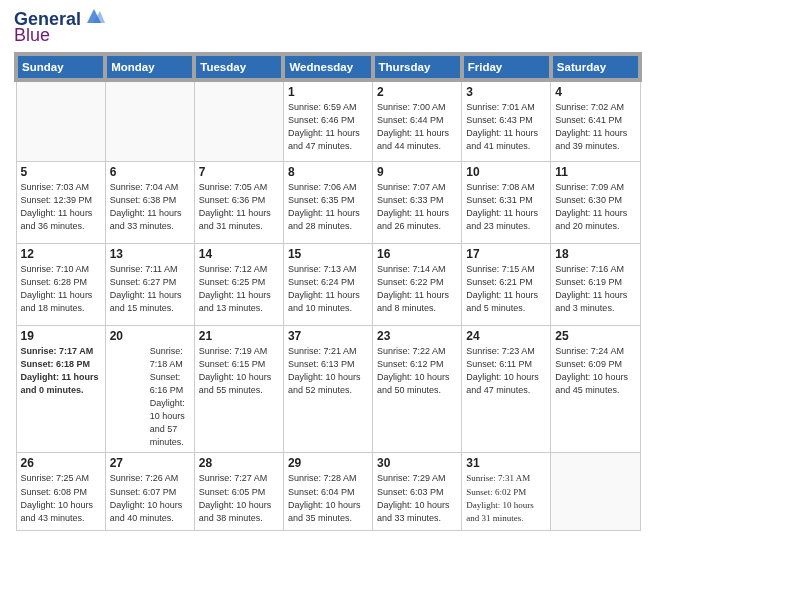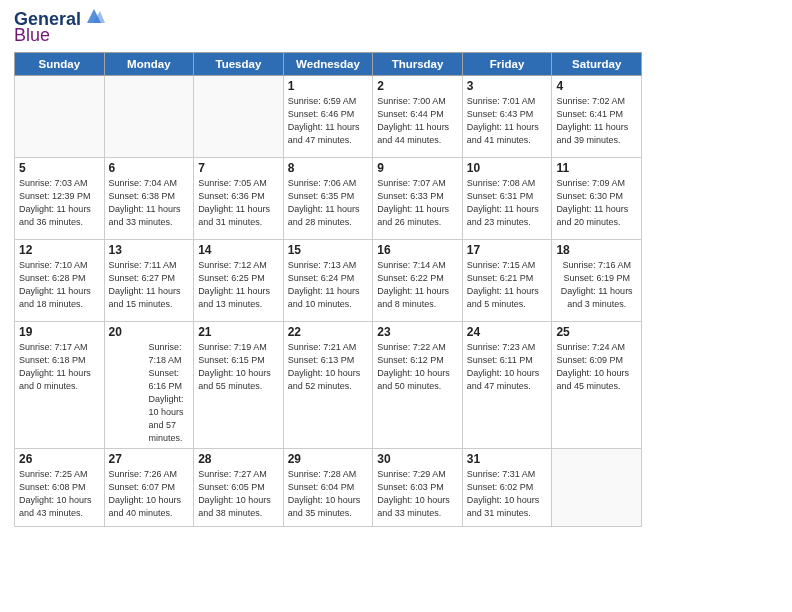--- a/index.html
+++ b/index.html
@@ -42,22 +42,22 @@
       width: 100%;
       border-collapse: collapse;
       table-layout: fixed;
     }
     .calendar th {
       background: #2e6db4;
       color: #fff;
       font-size: 11.5px;
       font-weight: bold;
       padding: 5px 4px;
-      text-align: center;
-      border: 1px solid #a3a3a3;
+      text-align: left;
+      border: 4px solid #a3a3a3;
     }
     .calendar td {
       vertical-align: top;
       border: 1px solid #ccc;
       padding: 3px 4px;
       font-size: 9.5px;
       color: #333;
       height: 82px;
       width: 14.28%;
     }
@@ -240,50 +240,50 @@
           </td>
           <td>
             <span class="day-num">17</span>
             <div class="day-info" style="white-space: pre-line;">Sunrise: 7:15 AM
 Sunset: 6:21 PM
 Daylight: 11 hours
 and 5 minutes.</div>
           </td>
           <td>
             <span class="day-num">18</span>
-            <div class="day-info" style="white-space: pre-line; text-align: center;">Sunrise: 7:16 AM
+            <div class="day-info" style="white-space: pre-line;">Sunrise: 7:16 AM
 Sunset: 6:19 PM
 Daylight: 11 hours
 and 3 minutes.</div>
           </td>
         </tr>
         <tr>
           <td>
             <span class="day-num">19</span>
-            <div class="day-info" style="white-space: pre-line;">Sunrise: 7:17 AM
+            <div class="day-info" style="white-space: pre-line; font-weight: bold;">Sunrise: 7:17 AM
 Sunset: 6:18 PM
 Daylight: 11 hours
 and 0 minutes.</div>
           </td>
           <td>
             <span class="day-num">20</span>
             <div class="day-info" style="white-space: pre-line; margin-left: 40px;">Sunrise: 7:18 AM
 Sunset: 6:16 PM
 Daylight: 10 hours
 and 57 minutes.</div>
           </td>
           <td>
             <span class="day-num">21</span>
             <div class="day-info" style="white-space: pre-line;">Sunrise: 7:19 AM
 Sunset: 6:15 PM
 Daylight: 10 hours
 and 55 minutes.</div>
           </td>
           <td>
-            <span class="day-num">22</span>
+            <span class="day-num">37</span>
             <div class="day-info" style="white-space: pre-line;">Sunrise: 7:21 AM
 Sunset: 6:13 PM
 Daylight: 10 hours
 and 52 minutes.</div>
           </td>
           <td>
             <span class="day-num">23</span>
             <div class="day-info" style="white-space: pre-line;">Sunrise: 7:22 AM
 Sunset: 6:12 PM
 Daylight: 10 hours
@@ -335,21 +335,21 @@
           </td>
           <td>
             <span class="day-num">30</span>
             <div class="day-info" style="white-space: pre-line;">Sunrise: 7:29 AM
 Sunset: 6:03 PM
 Daylight: 10 hours
 and 33 minutes.</div>
           </td>
           <td>
             <span class="day-num">31</span>
-            <div class="day-info" style="white-space: pre-line;">Sunrise: 7:31 AM
+            <div class="day-info" style="white-space: pre-line; font-family: Liberation Serif, serif;">Sunrise: 7:31 AM
 Sunset: 6:02 PM
 Daylight: 10 hours
 and 31 minutes.</div>
           </td>
           <td class="empty-cell"></td>
         </tr>
       </tbody>
   </table>
 </div>
 

